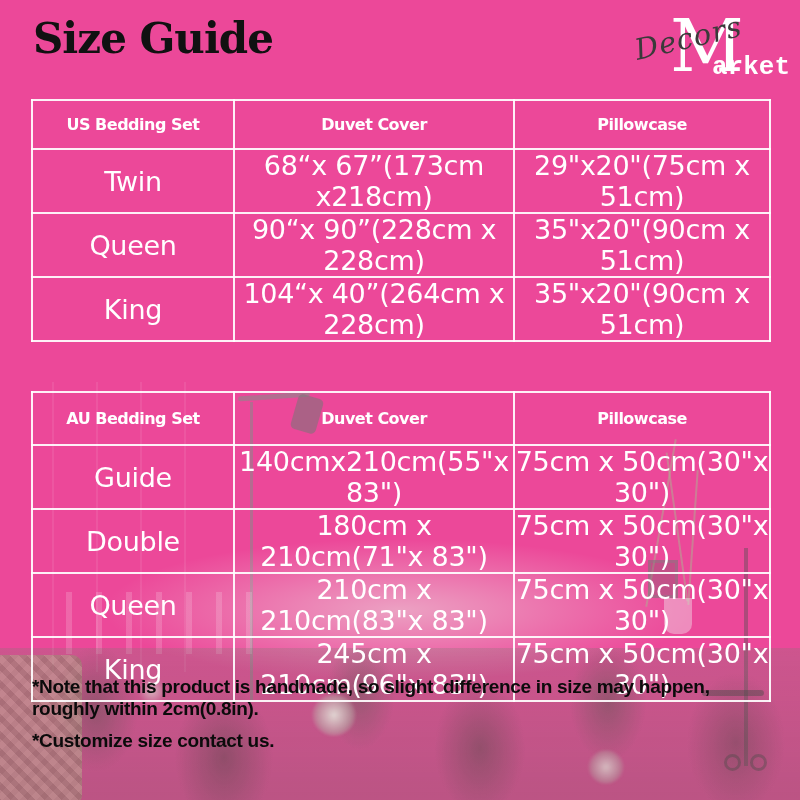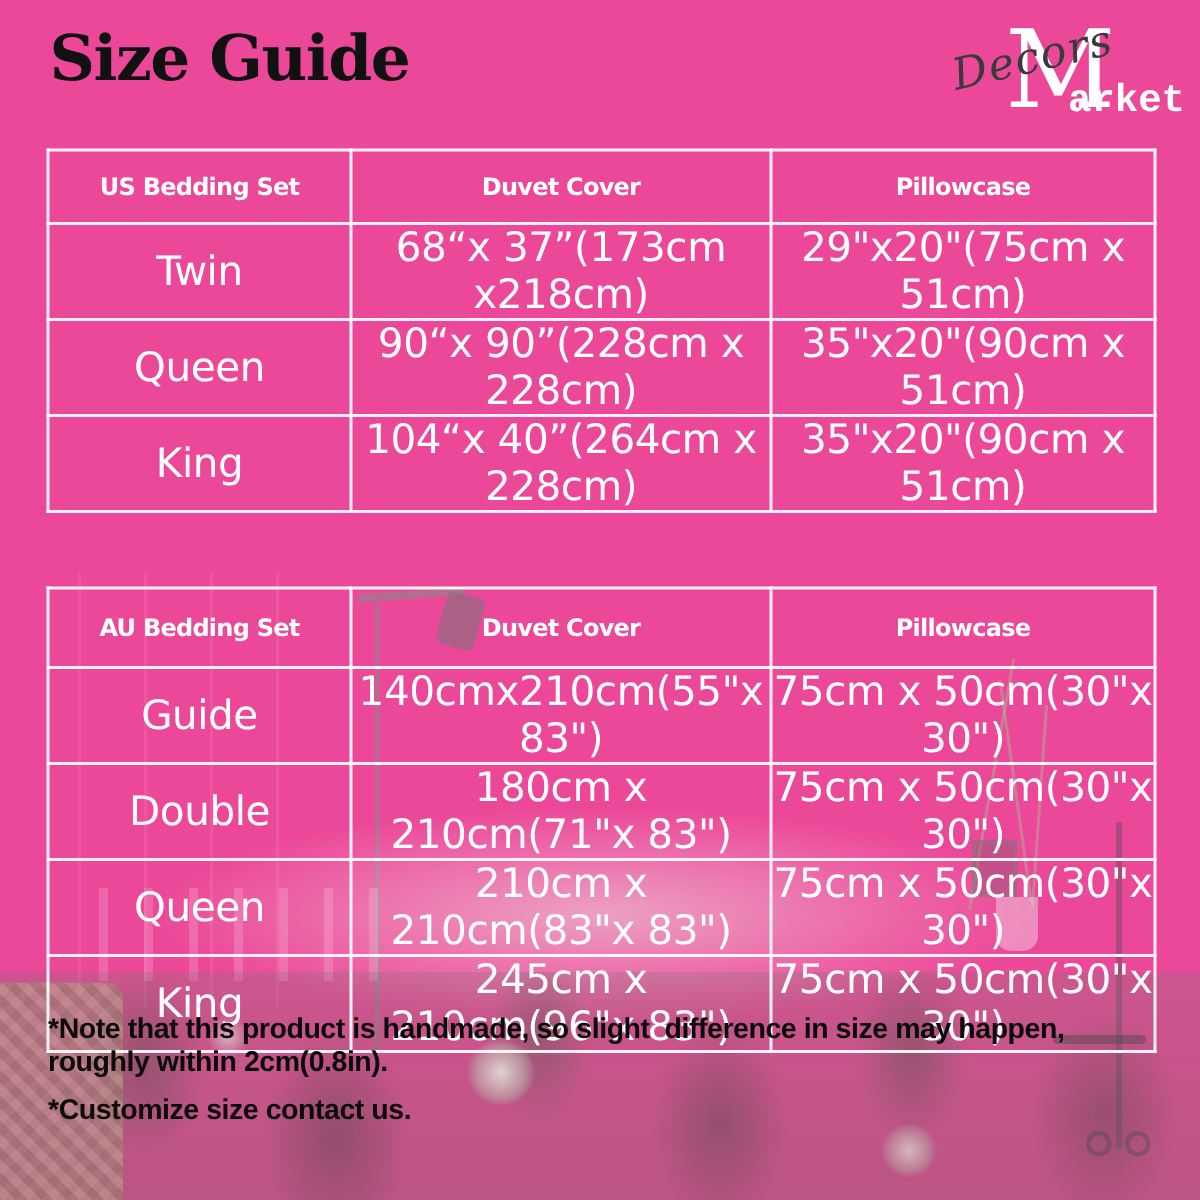--- a/index.html
+++ b/index.html
@@ -138,21 +138,21 @@
     <thead>
       <tr>
         <th>US Bedding Set</th>
         <th>Duvet Cover</th>
         <th>Pillowcase</th>
       </tr>
     </thead>
     <tbody>
       <tr>
         <td>Twin</td>
-        <td>68“x 37”(173cm x218cm)</td>
+        <td>68“x 67”(173cm x218cm)</td>
         <td>29"x20"(75cm x 51cm)</td>
       </tr>
       <tr>
         <td>Queen</td>
         <td>90“x 90”(228cm x 228cm)</td>
         <td>35"x20"(90cm x 51cm)</td>
       </tr>
       <tr>
         <td>King</td>
         <td>104“x 40”(264cm x 228cm)</td>

